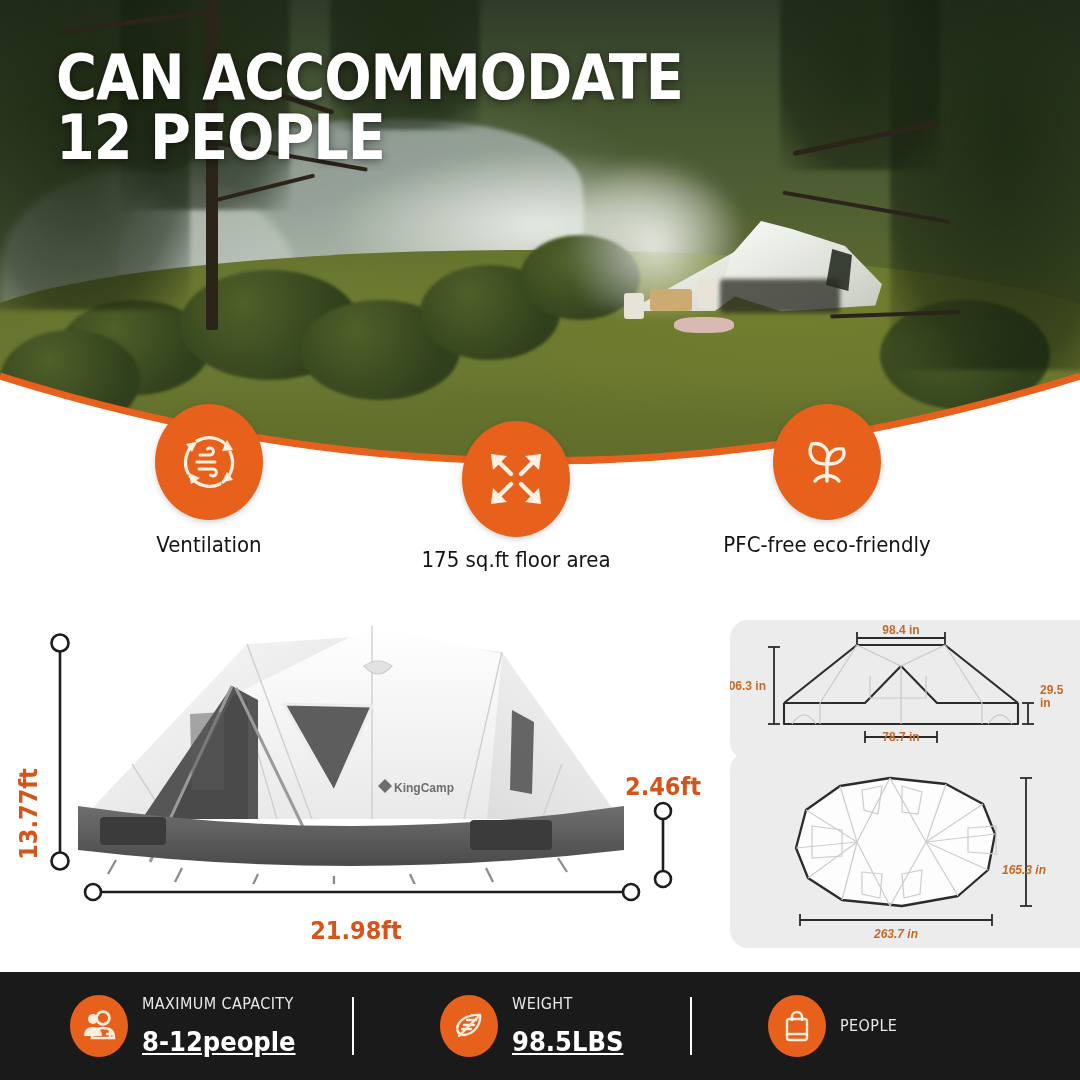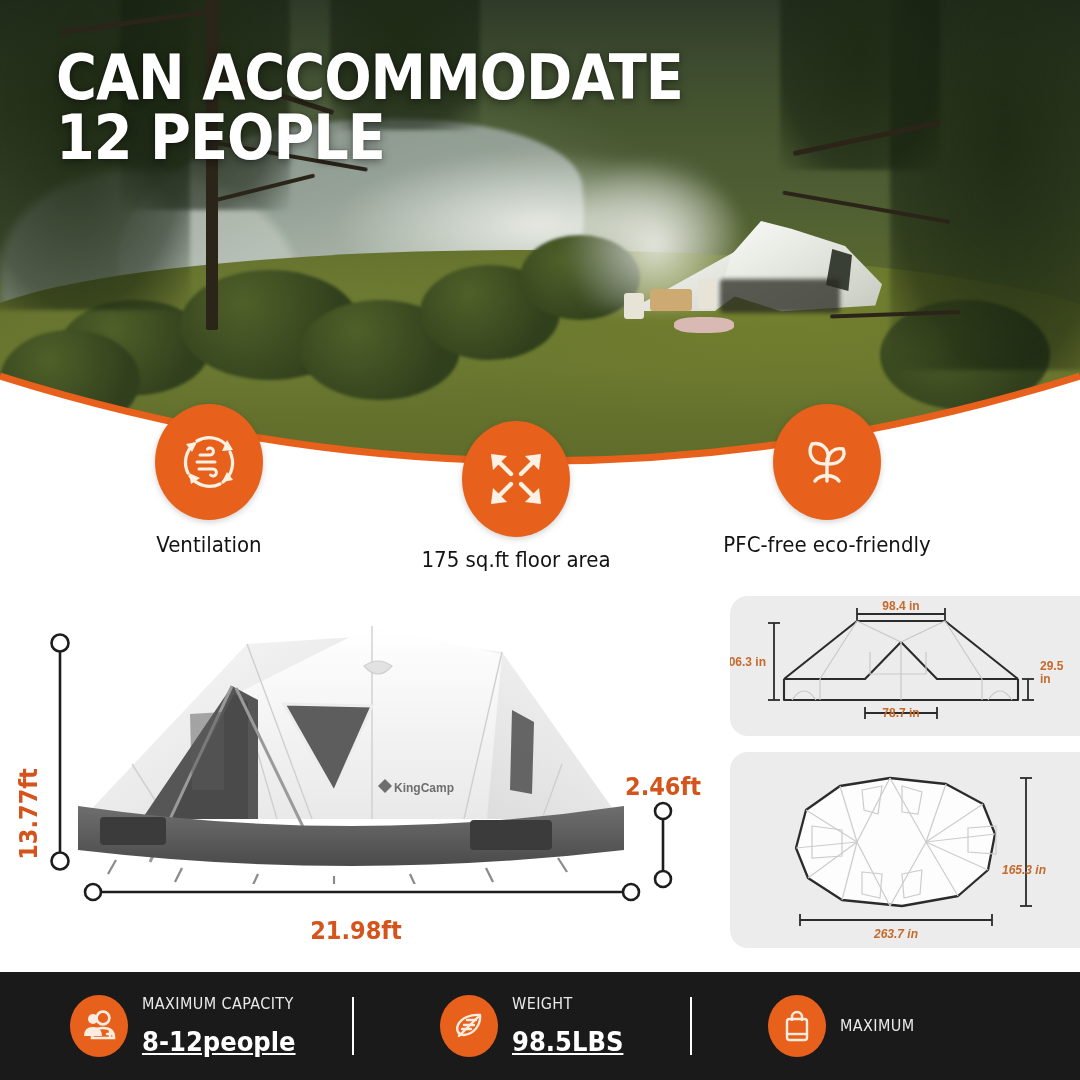--- a/index.html
+++ b/index.html
@@ -139,21 +139,21 @@
   }
   #dim-h { left:28px; top:214px; transform:translate(-50%,-50%) rotate(-90deg); }
   #dim-w { left:356px; top:316px; transform:translateX(-50%); }
   #dim-s { left:663px; top:172px; transform:translateX(-50%); }
 
   
   .bp {
     position:absolute; right:0; background:#ececec;
     border-radius:18px 0 0 18px;
   }
-  #bp-side { top:596px; width:350px; height:140px; }
+  #bp-side { top:620px; width:350px; height:140px; }
   #bp-top  { top:752px; width:350px; height:196px;font-style:italic; }
 
   
   #specbar {
     position:absolute; left:0; top:972px; width:1080px; height:108px;
     background:#1a1a1a; display:flex; align-items:center;
   }
   .spec { display:flex; align-items:center; gap:14px; }
   .spec .sicon {
     width:58px; height:62px; border-radius:50%; background:#e8611c;
@@ -527,16 +527,16 @@
     <div class="sicon">
       <svg width="36" height="36" viewBox="0 0 36 36">
         <g fill="none" stroke="#fdece0" stroke-width="2.4" stroke-linejoin="round">
           <rect x="8" y="11" width="20" height="21" rx="2.5"></rect>
           <path d="M13 13 V9 a5 5 0 0 1 10 0 V13"></path>
           <path d="M8 26 H28"></path>
         </g>
       </svg>
     </div>
     <div class="stext">
-      <span class="skey">MAXIMUM</span>
+      <span class="skey">PEOPLE</span>
     </div>
   </div>
 </div>
 
 </body></html>

